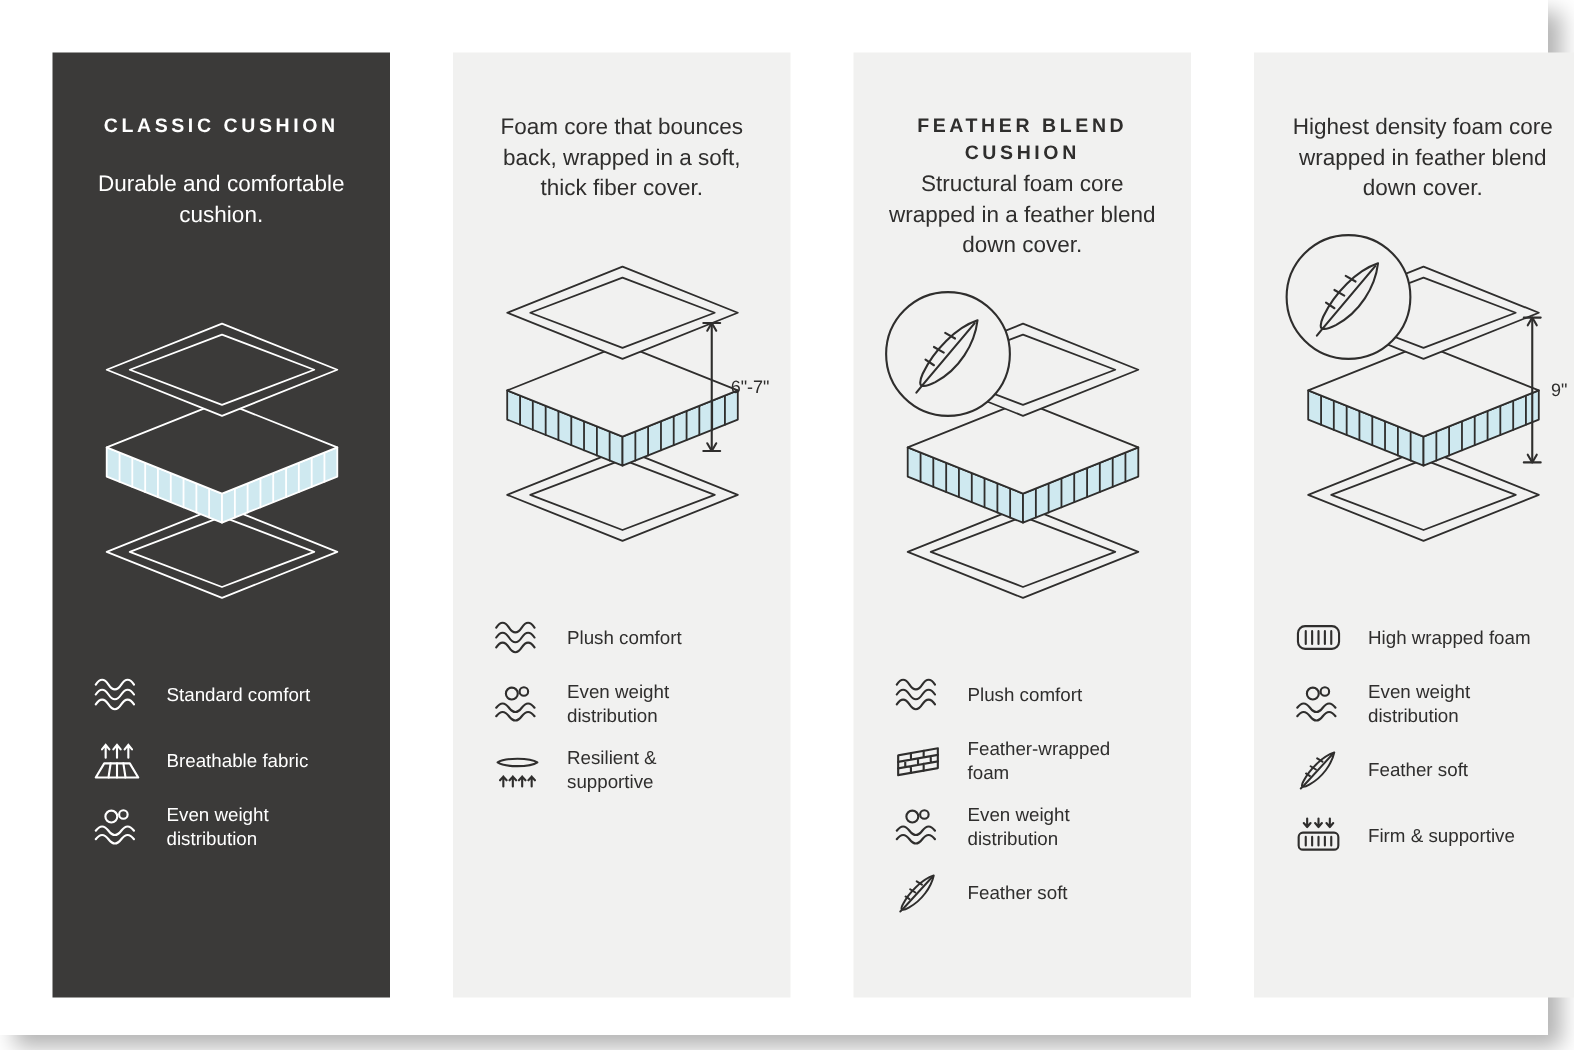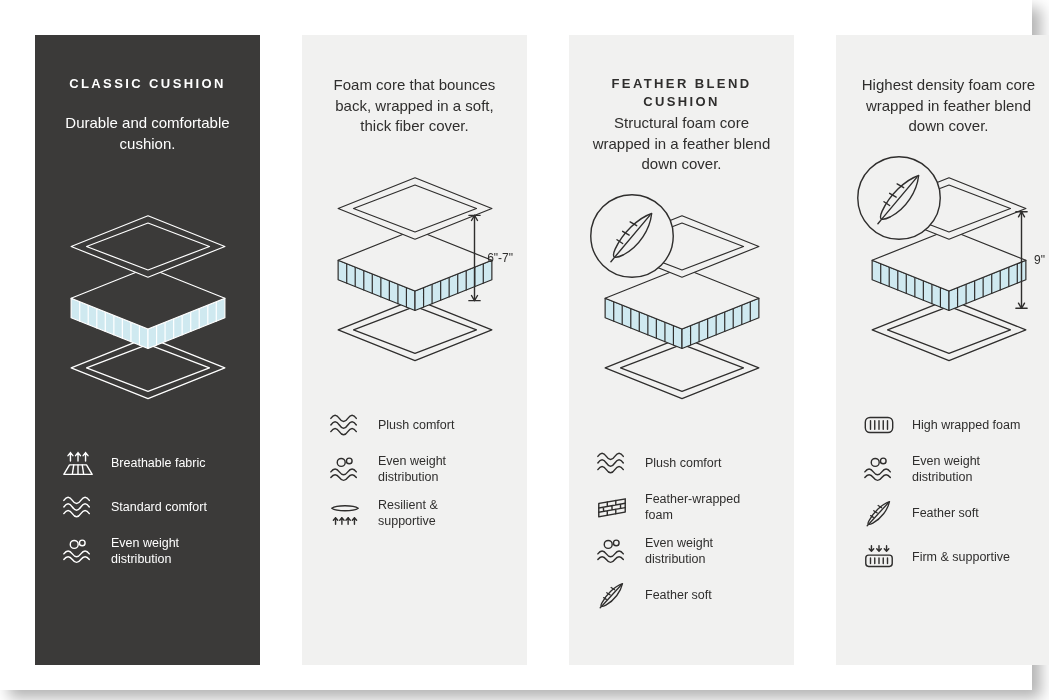--- a/index.html
+++ b/index.html
@@ -135,32 +135,32 @@
       <p class="desc">Durable and comfortable cushion.</p>
       <div class="diagram">
         <svg class="cushion-svg" viewBox="0 0 220 232">
             <use href="#sym-cushion"></use>
           </svg>
       </div>
       <ul class="features">
         <li class="feature">
           <span class="ficon">
               <svg viewBox="0 0 36 28">
+                <use href="#sym-waves"></use>
+              </svg>
+            </span>
+          <span class="flabel">Standard comfort</span>
+        </li>
+        <li class="feature">
+          <span class="ficon">
+              <svg viewBox="0 0 36 28">
                 <use href="#sym-breathe"></use>
               </svg>
             </span>
           <span class="flabel">Breathable fabric</span>
-        </li>
-        <li class="feature">
-          <span class="ficon">
-              <svg viewBox="0 0 36 28">
-                <use href="#sym-waves"></use>
-              </svg>
-            </span>
-          <span class="flabel">Standard comfort</span>
         </li>
         <li class="feature">
           <span class="ficon">
               <svg viewBox="0 0 36 28">
                 <use href="#sym-weight"></use>
               </svg>
             </span>
           <span class="flabel">Even weight distribution</span>
         </li>
       </ul>

